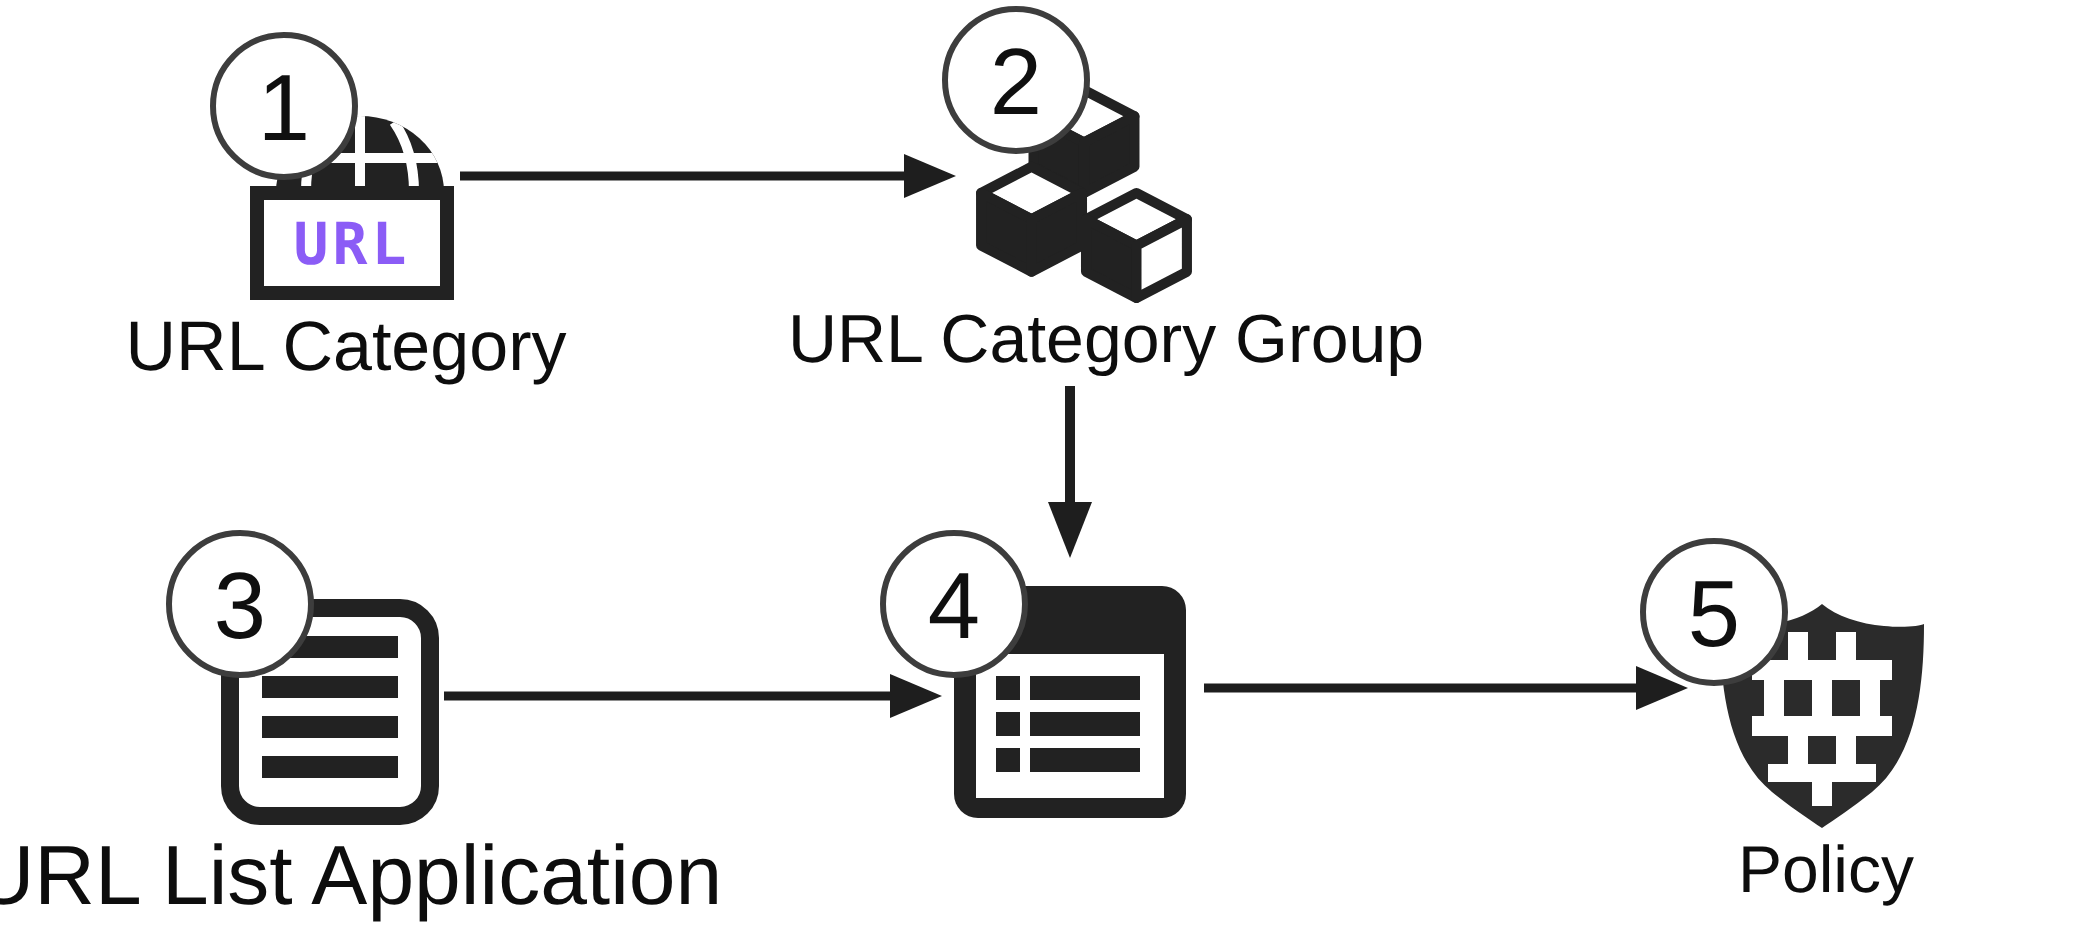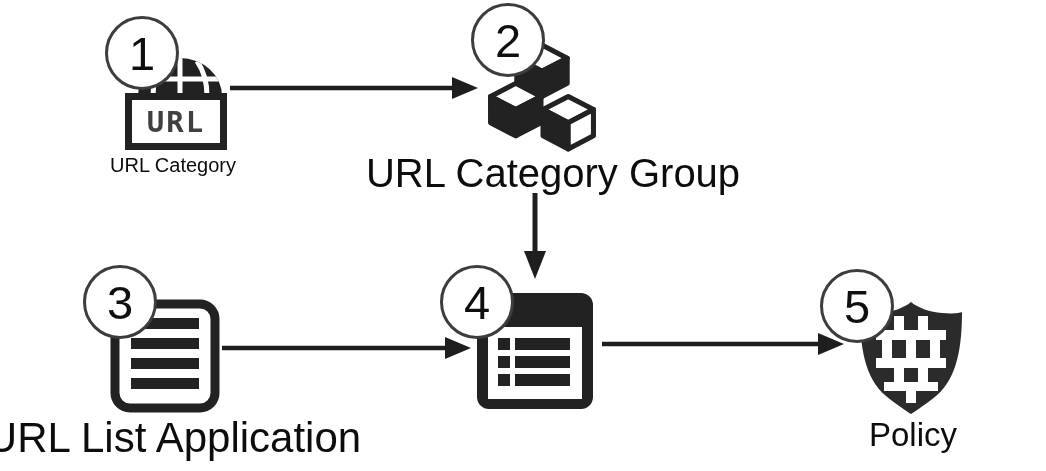--- a/index.html
+++ b/index.html
@@ -17,35 +17,35 @@
     display:flex;align-items:center;justify-content:center;
     font-size:47px;line-height:1;color:#0f0f0f;z-index:6;
   }
   #badge-1{left:105px;top:16px;}
   #badge-2{left:471px;top:3px;}
   #badge-3{left:83px;top:265px;}
   #badge-4{left:440px;top:265px;}
   #badge-5{left:820px;top:269px;}
   
   .lbl{position:absolute;transform:translateX(-50%);white-space:nowrap;color:#0d0d0d;z-index:4;}
-  #lbl-1{left:173px;top:154px;font-size:20px;}
-  #lbl-2{left:553px;top:151px;font-size:40px;}
+  #lbl-1{left:173px;top:154px;font-size:35px;}
+  #lbl-2{left:553px;top:151px;font-size:34px;}
   #lbl-3{left:174px;top:414px;font-size:42px;}
   #lbl-4{left:533px;top:415px;font-size:32px;}
   #lbl-5{left:913px;top:416px;font-size:33px;}
   
   #globe-dome{left:136px;top:56px;z-index:2;}
   #url-box{
     left:125px;top:93px;width:102px;height:57px;box-sizing:border-box;
     background:#ffffff;border:7px solid #222222;z-index:3;
     display:flex;align-items:center;justify-content:center;
   }
   #url-box span{
     font-family:"DejaVu Sans Mono",monospace;font-weight:700;
-    font-size:29px;letter-spacing:2px;color:#404040;
+    font-size:29px;letter-spacing:2px;color:#8b5cf6;
   }
   
   #cubes-svg{left:477px;top:41px;z-index:2;}
   #doc-svg{left:110px;top:299px;z-index:2;}
   #policy-svg{left:477px;top:293px;z-index:2;}
   #shield-svg{left:852px;top:292px;z-index:2;}
 </style>
 </head>
 <body>
 

